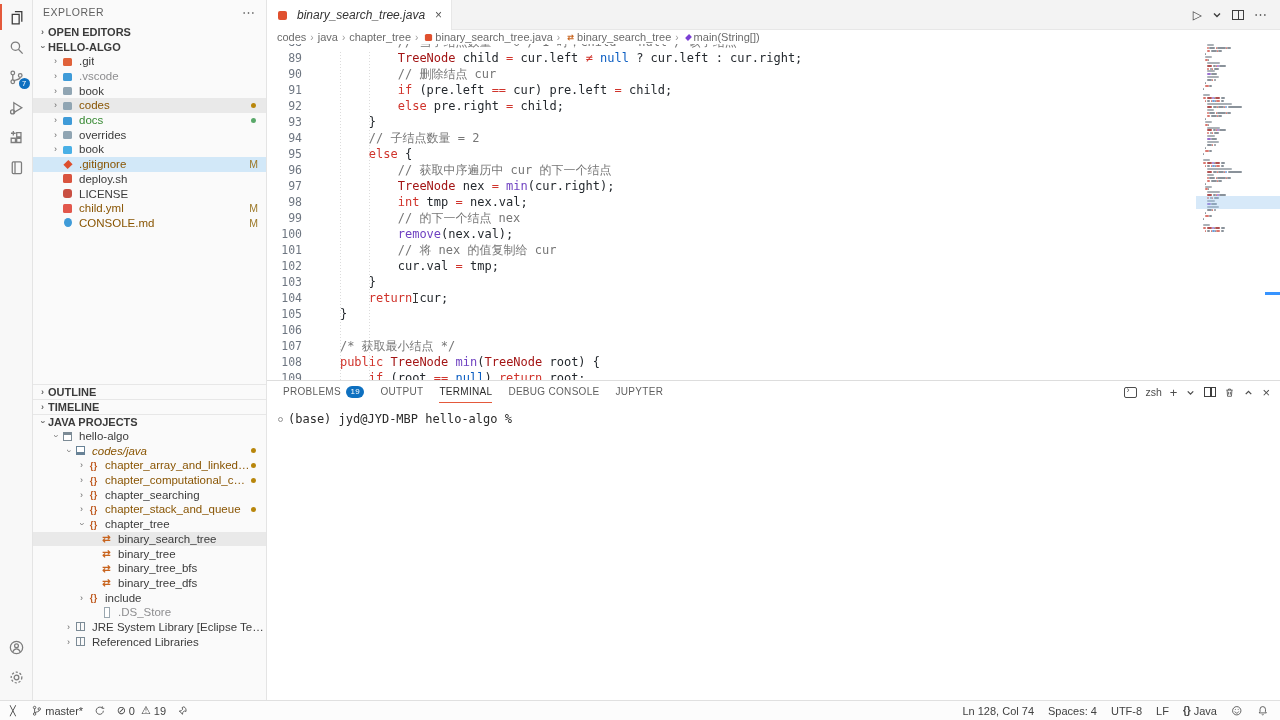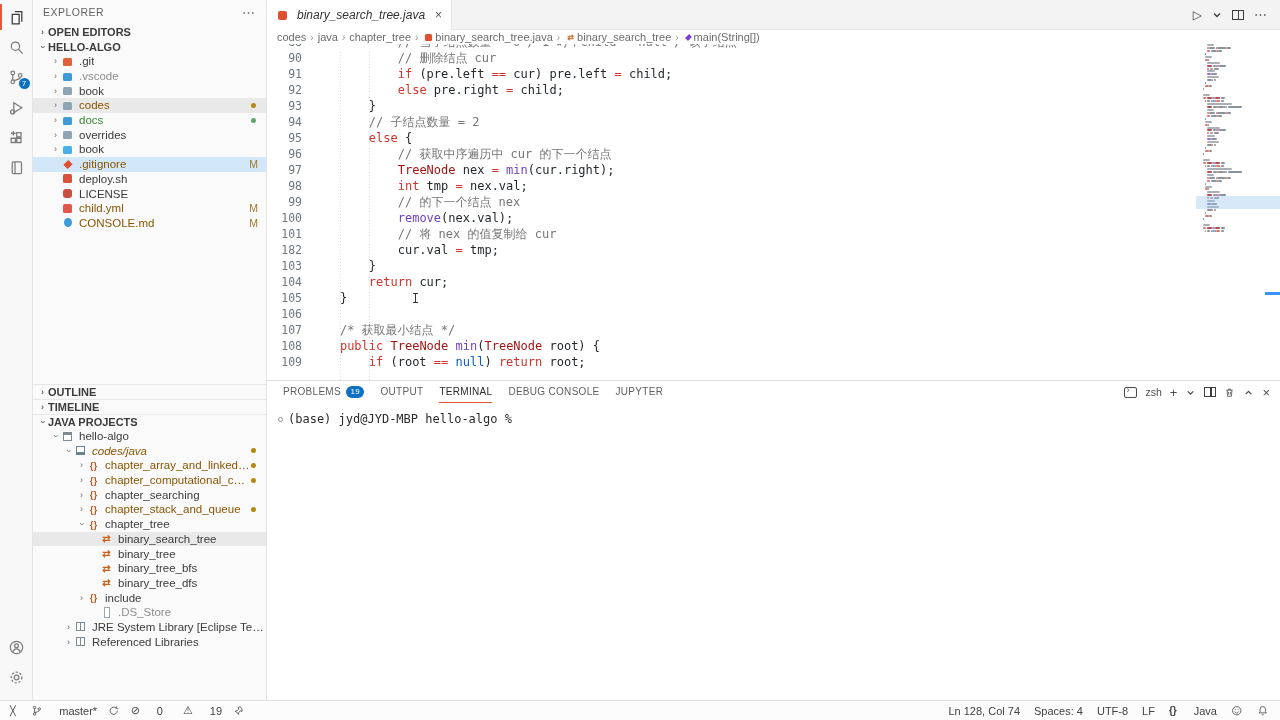--- a/index.html
+++ b/index.html
@@ -93,21 +93,21 @@
 .pbadge{background:#0e70c0;color:#fff;border-radius:8px;font-size:8px;padding:1.5px 4.5px;margin-left:5px}
 .panel-actions{margin-left:auto;display:flex;align-items:center;gap:8px;color:#4d4d4d;font-size:12px}
 .term-ic{width:13px;height:11px;border:1.2px solid #4d4d4d;border-radius:2px;position:relative}
 .term-ic::before{content:"›";position:absolute;left:1px;top:-3px;font-size:9px}
 .shell-name{font-size:10.5px}
 .tsvg{width:11px;height:11px;fill:none;stroke:currentColor;stroke-width:1.2}
 .term{flex:1;padding:9px 0 0 11px;font-family:"DejaVu Sans Mono","Liberation Mono",monospace;font-size:12px;color:#2b2b2b;display:flex;align-items:flex-start}
 .term-deco{width:5px;height:5px;border:1px solid #949494;border-radius:50%;margin:5px 5px 0 0;flex:none}
 
 .status{height:20px;border-top:1px solid #e0e0e0;background:#fcfcfc;display:flex;align-items:center;font-size:11px;color:#424242;padding:0 12px 0 6px;gap:11px;flex:none}
-.st{display:flex;align-items:center;gap:17px}
+.st{display:flex;align-items:center;gap:3px}
 .st svg{width:11.5px;height:11.5px;fill:none;stroke:#4d4d4d;stroke-width:1.2}
 .remote{font-size:9.5px;color:#333;padding:0 4px}
 .st-right{margin-left:auto;display:flex;gap:14px;align-items:center}
 .braces-glyph{font-size:10px;font-weight:700}
 </style>
 </head>
 <body>
 
 <div class="app">
   <div class="main">
@@ -376,20 +376,24 @@
         </div>
       <div class="code-wrap">
         <div class="guide" style="left:73px"></div>
         <div class="guide" style="left:102px"></div>
         <div class="code-lines">
             <div class="cl">
               <span class="ln">88</span>
               <span class="ct"><span class="tk-pl">            </span><span class="tk-cm">// 当子结点数量 = 0 / 1 时，child = null / 该子结点</span></span>
             </div>
             <div class="cl">
+              <span class="ln">89</span>
+              <span class="ct"><span class="tk-pl">            </span><span class="tk-ty">TreeNode</span><span class="tk-pl"> child </span><span class="tk-op">=</span><span class="tk-pl"> cur.left </span><span class="tk-op">≠</span><span class="tk-pl"> </span><span class="tk-ct">null</span><span class="tk-pl"> ? cur.left : cur.right;</span></span>
+            </div>
+            <div class="cl">
               <span class="ln">90</span>
               <span class="ct"><span class="tk-pl">            </span><span class="tk-cm">// 删除结点 cur</span></span>
             </div>
             <div class="cl">
               <span class="ln">91</span>
               <span class="ct"><span class="tk-pl">            </span><span class="tk-kw">if</span><span class="tk-pl"> (pre.left </span><span class="tk-op">==</span><span class="tk-pl"> cur) pre.left </span><span class="tk-op">=</span><span class="tk-pl"> child;</span></span>
             </div>
             <div class="cl">
               <span class="ln">92</span>
               <span class="ct"><span class="tk-pl">            </span><span class="tk-kw">else</span><span class="tk-pl"> pre.right </span><span class="tk-op">=</span><span class="tk-pl"> child;</span></span>
@@ -424,21 +428,21 @@
             </div>
             <div class="cl">
               <span class="ln">100</span>
               <span class="ct"><span class="tk-pl">            </span><span class="tk-fn">remove</span><span class="tk-pl">(nex.val);</span></span>
             </div>
             <div class="cl">
               <span class="ln">101</span>
               <span class="ct"><span class="tk-pl">            </span><span class="tk-cm">// 将 nex 的值复制给 cur</span></span>
             </div>
             <div class="cl">
-              <span class="ln">182</span>
+              <span class="ln">102</span>
               <span class="ct"><span class="tk-pl">            cur.val </span><span class="tk-op">=</span><span class="tk-pl"> tmp;</span></span>
             </div>
             <div class="cl">
               <span class="ln">103</span>
               <span class="ct"><span class="tk-pl">        }</span></span>
             </div>
             <div class="cl">
               <span class="ln">104</span>
               <span class="ct"><span class="tk-pl">        </span><span class="tk-kw">return</span><span class="tk-pl"> cur;</span></span>
             </div>

